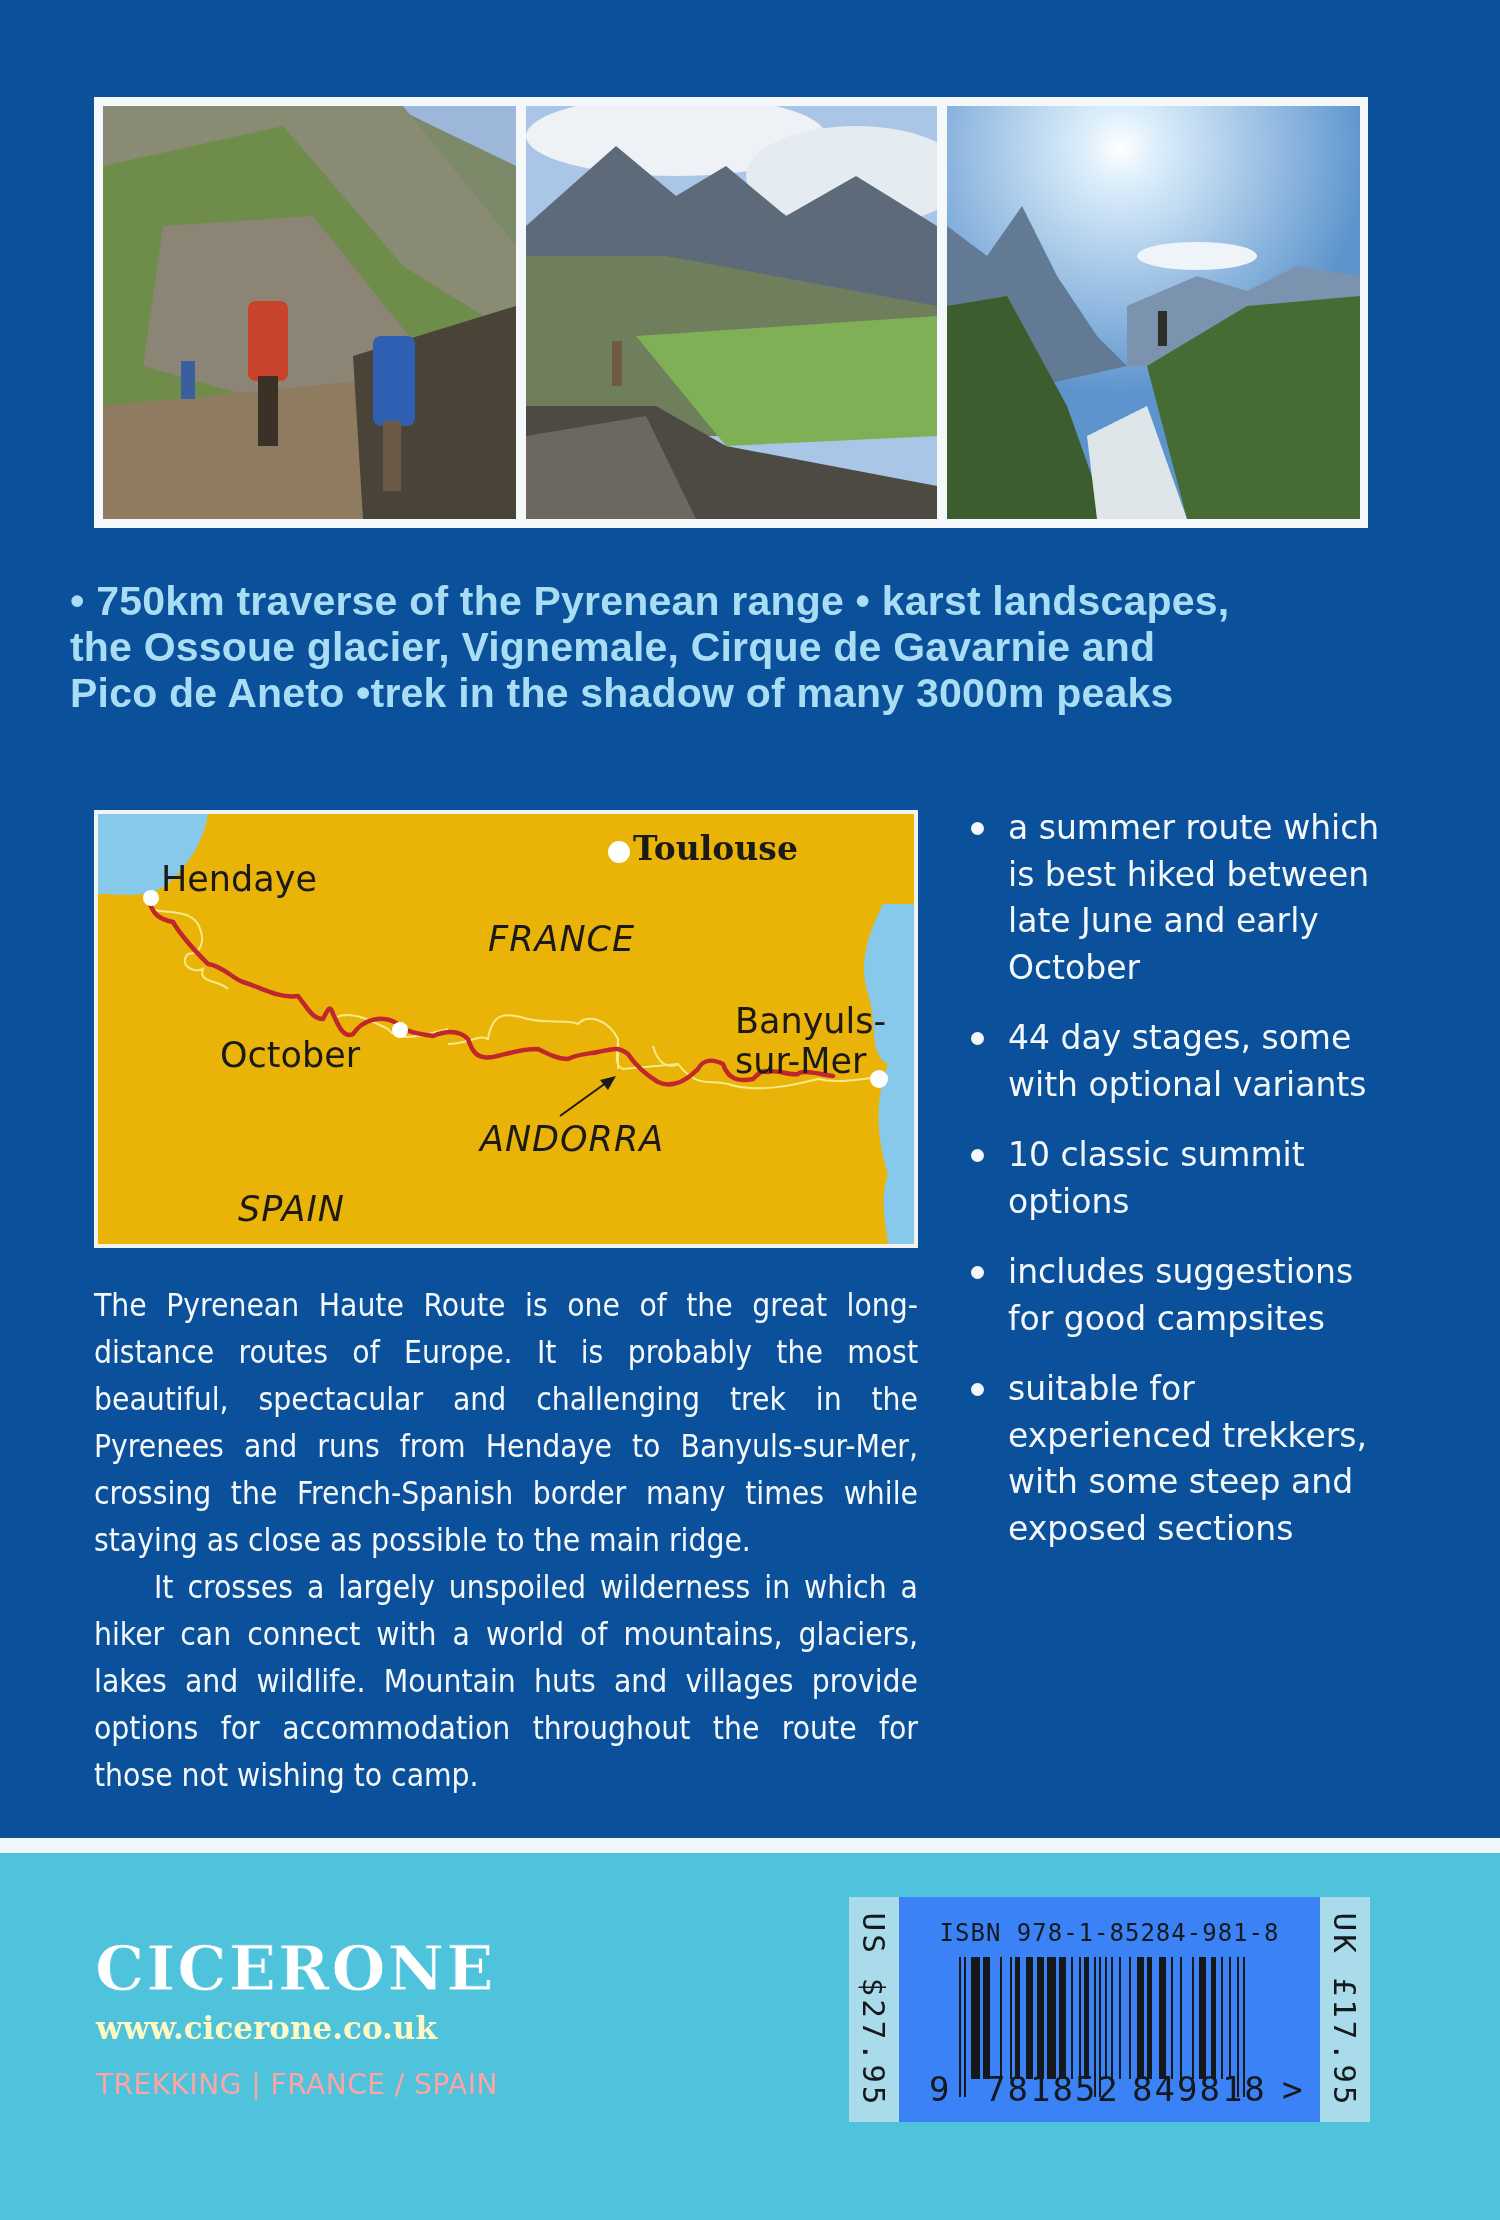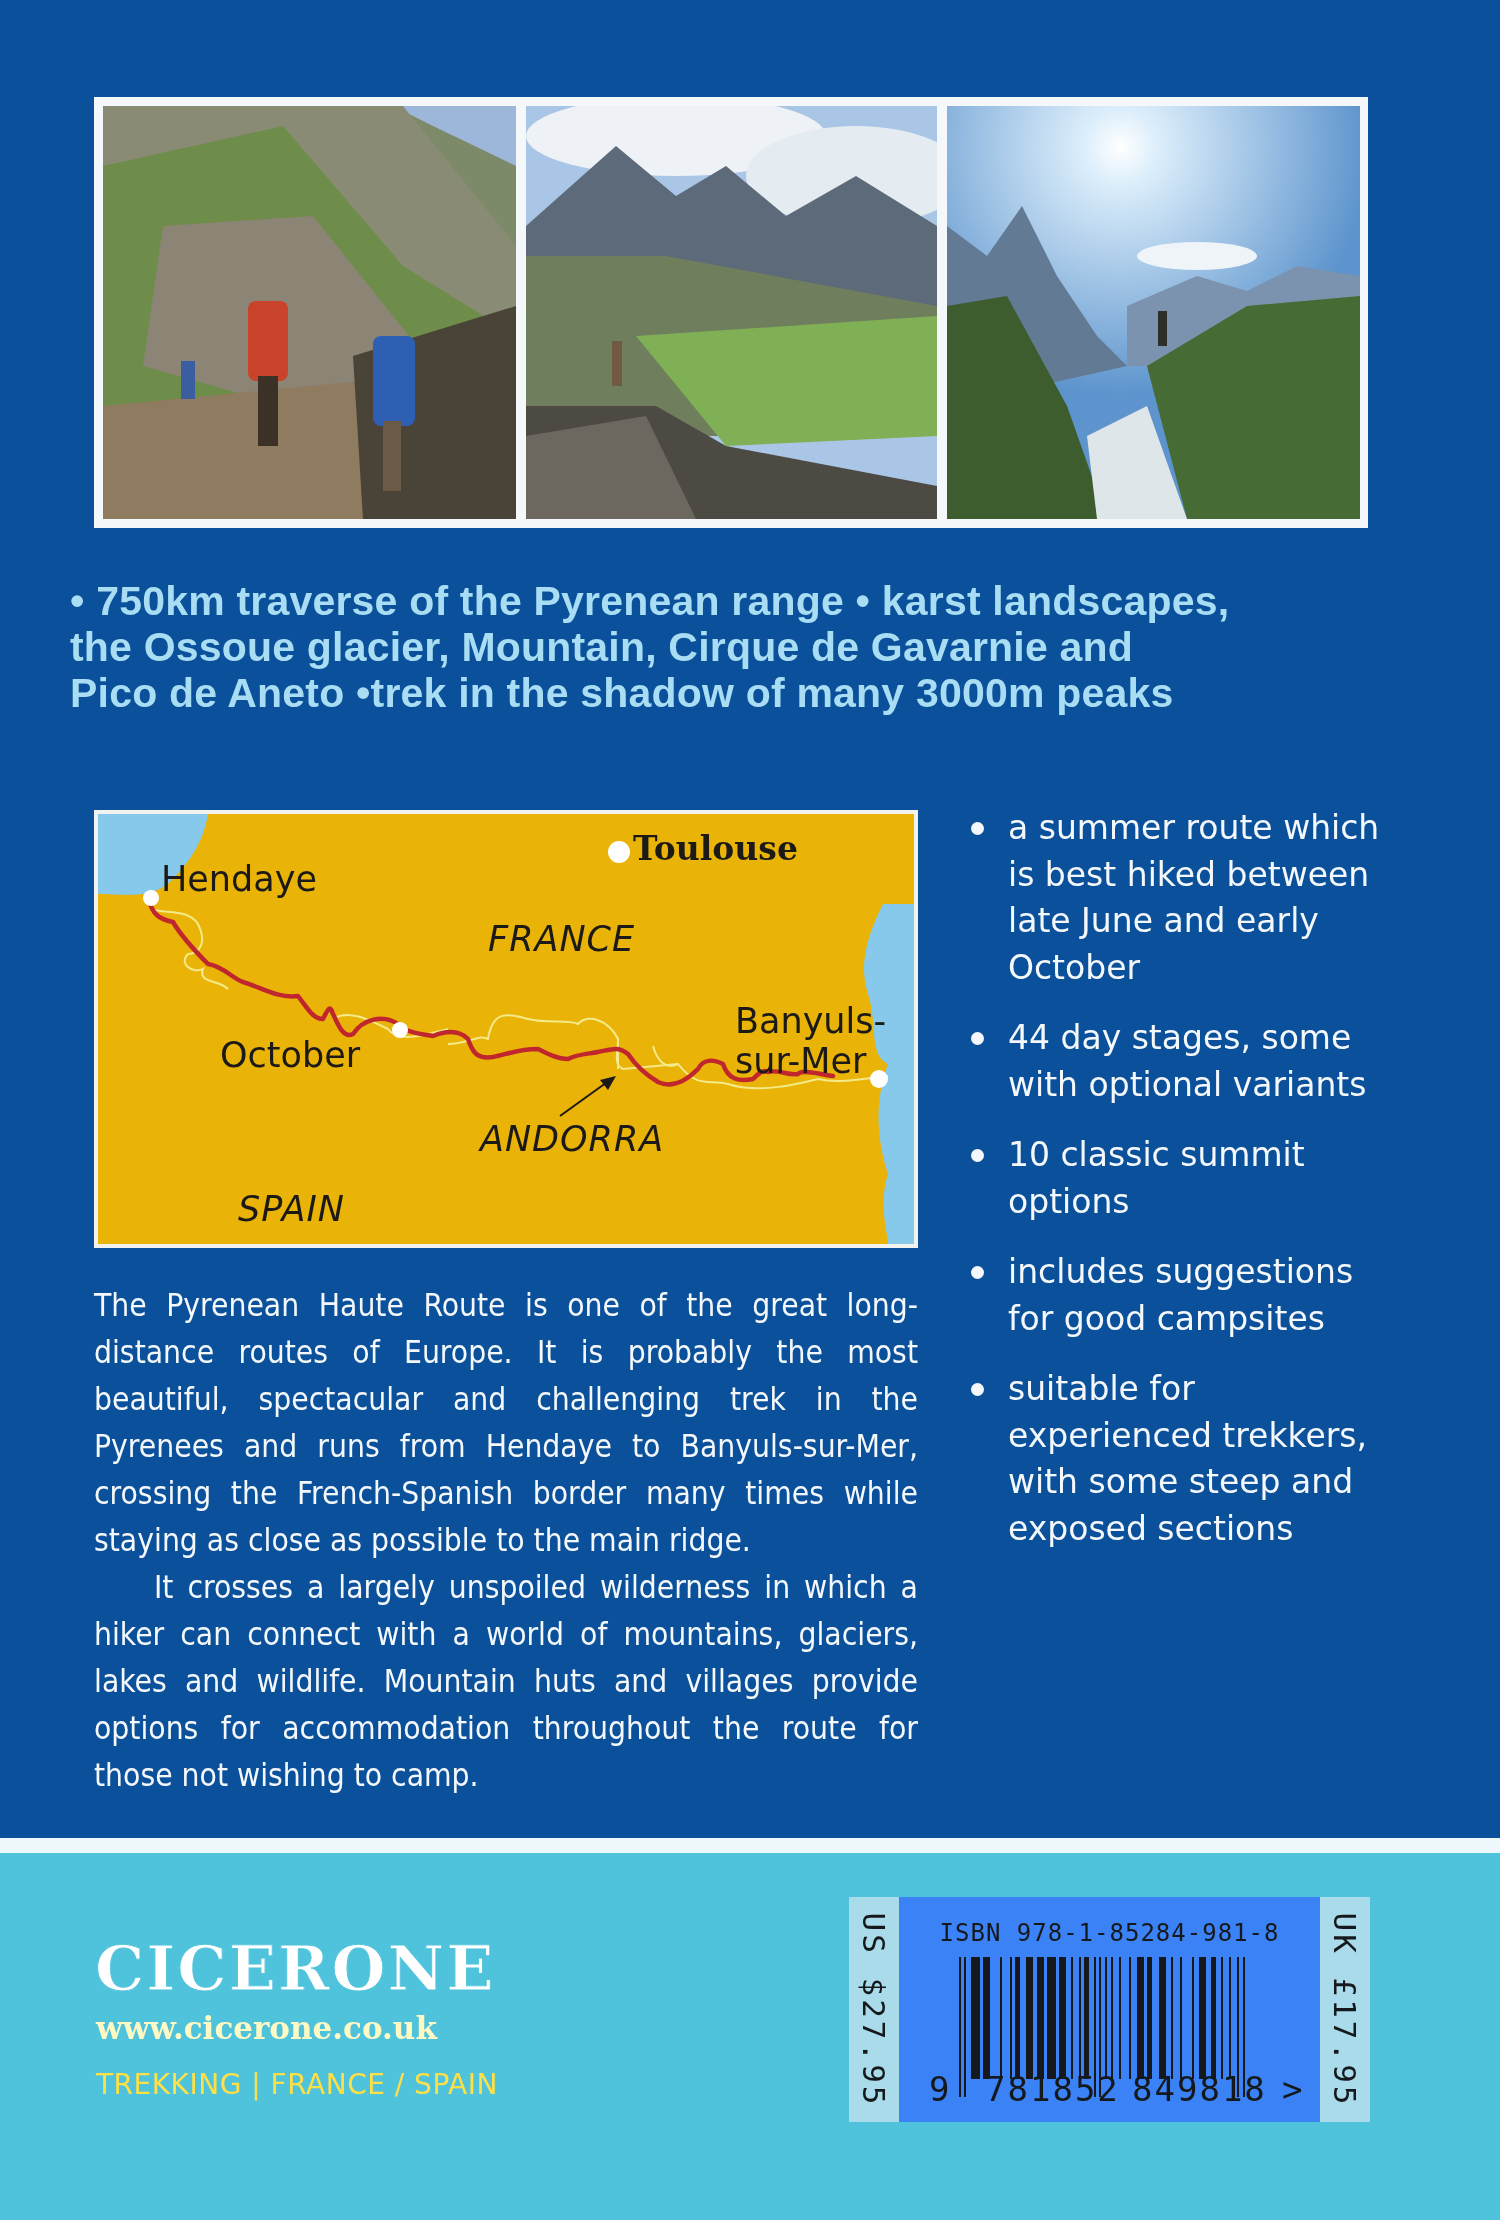--- a/index.html
+++ b/index.html
@@ -77,21 +77,21 @@
       font-family: "DejaVu Serif", serif; font-weight: bold; font-size: 62px; letter-spacing: 2px;
       color: #ffffff; -webkit-text-stroke: 1px #4fc3dc;
       text-shadow: 0 0 0 #fff;
     }
     .website {
       position: absolute; left: 96px; top: 2010px;
       font-family: "DejaVu Serif", serif; font-weight: bold; font-size: 31px; color: #fef9c3;
     }
     .category {
       position: absolute; left: 96px; top: 2068px;
-      font-family: "DejaVu Sans", sans-serif; font-size: 28px; color: #fde047; letter-spacing: 0.5px; text-align: right;
+      font-family: "DejaVu Sans", sans-serif; font-size: 28px; color: #fca5a5; letter-spacing: 0.5px; text-align: right;
     }
 
     
     .barcode-box { position: absolute; left: 849px; top: 1897px; width: 521px; height: 225px; }
     .price-panel {
       position: absolute; top: 0; width: 50px; height: 225px; background: #a9dbea;
     }
     .price-panel.us { left: 0; }
     .price-panel.uk { right: 0; }
     .price-text {
@@ -163,21 +163,21 @@
       <polygon points="0,200 60,190 120,300 160,413 0,413" fill="#3d5d2e"></polygon>
       <polygon points="200,260 300,200 413,190 413,413 240,413" fill="#466b35"></polygon>
       <polygon points="140,330 200,300 240,413 150,413" fill="#dfe6ea"></polygon>
       <rect x="211" y="205" width="9" height="35" fill="#2e2e2a"></rect>
     </svg>
   </div>
 </div>
 
 <div class="headline">
   <span>• 750km traverse of the Pyrenean range • karst landscapes,</span>
-  <span>the Ossoue glacier, Mountain, Cirque de Gavarnie and</span>
+  <span>the Ossoue glacier, Vignemale, Cirque de Gavarnie and</span>
   <span>Pico de Aneto •trek in the shadow of many 3000m peaks</span>
 </div>
 
 <div class="map">
   <div class="map-inner">
     <svg width="816" height="430" viewBox="0 0 816 430">
       <path d="M0,0 L110,0 C105,30 90,50 70,70 C50,85 25,80 0,80 Z" fill="#86c9ea"></path>
       <path d="M816,90 L785,90 C770,120 760,150 770,180 C780,210 770,240 790,250 C775,290 780,330 790,360 C780,390 790,420 790,430 L816,430 Z" fill="#86c9ea"></path>
 
       <g fill="none" stroke="#f3eb8a" stroke-width="2">

